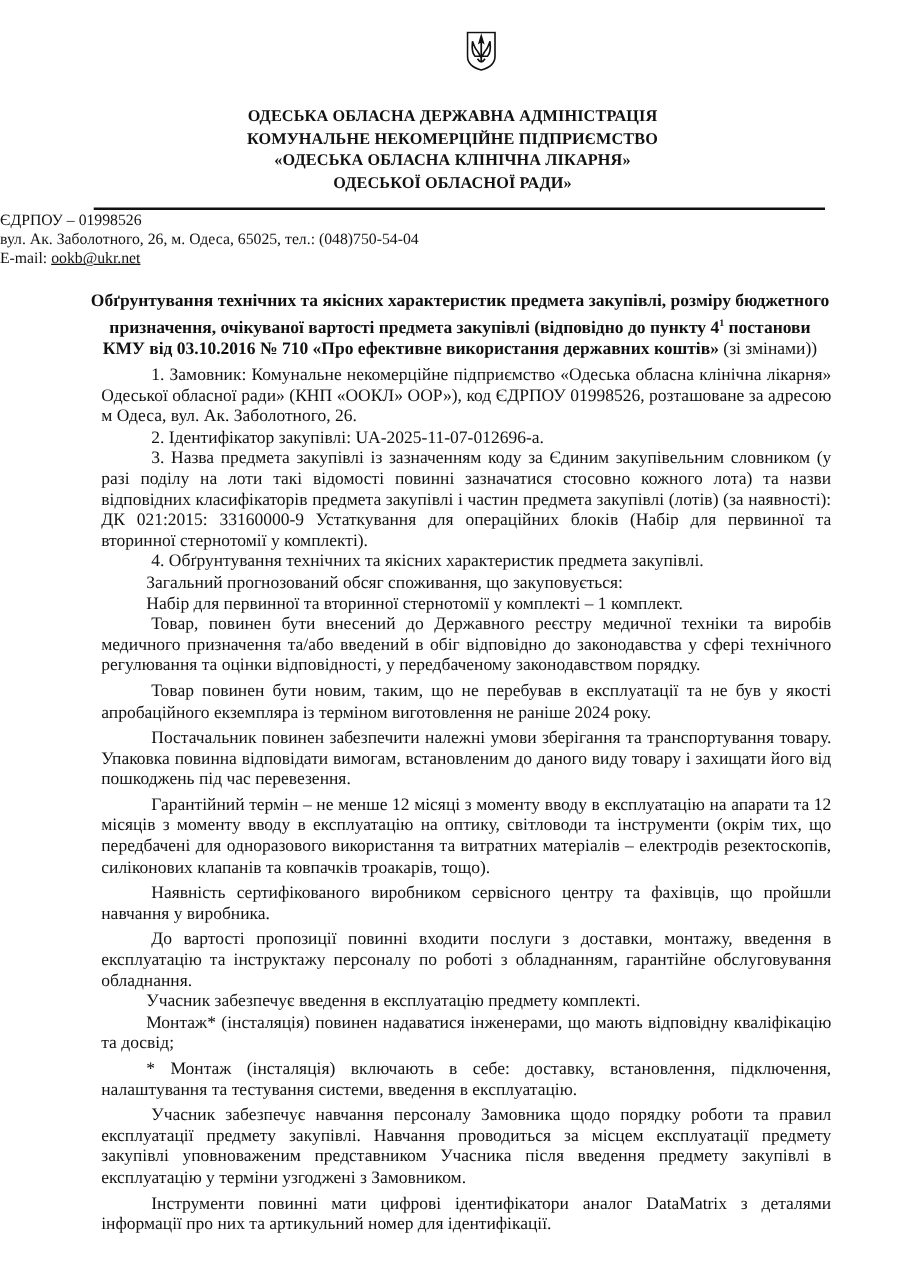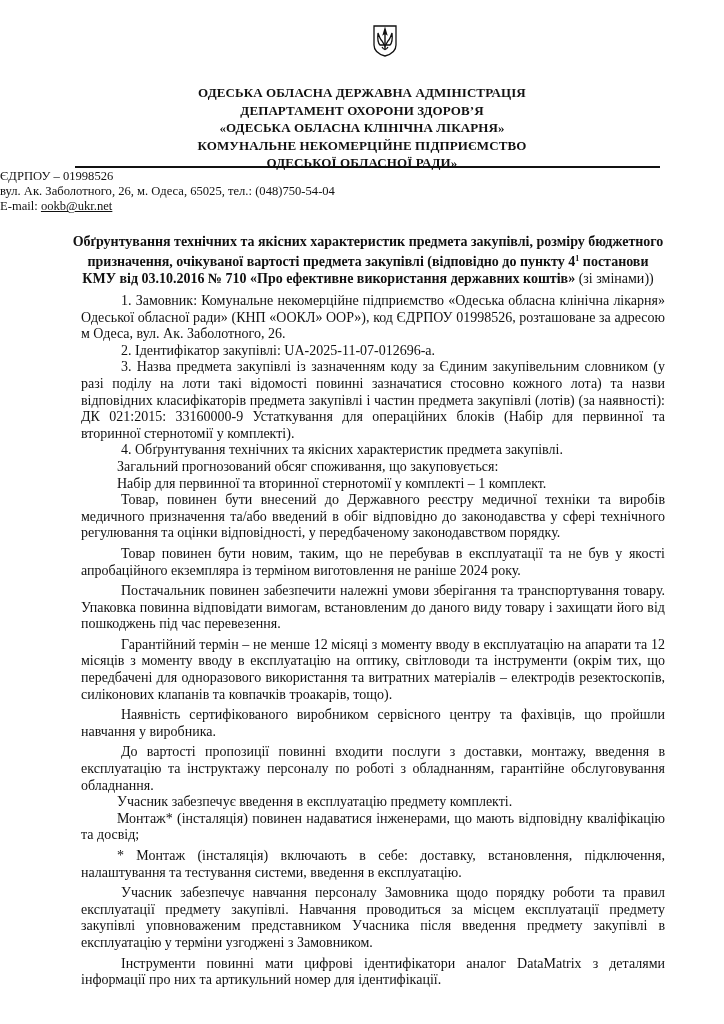--- a/index.html
+++ b/index.html
@@ -29,23 +29,22 @@
   <svg width="24" height="32" viewBox="0 0 24 32">
     <path d="M1 1 H23 V20 Q23 28 12 31 Q1 28 1 20 Z" fill="none" stroke="#111" stroke-width="1.3"></path>
     <path d="M12 4 L12 24 M12 4 L10.5 9 L12 8 L13.5 9 Z" stroke="#111" stroke-width="1.4" fill="#111"></path>
     <path d="M5 8 Q4 17 7 20 L12 20 L17 20 Q20 17 19 8 Q17 14 15 16 L12 21 L9 16 Q7 14 5 8 Z" fill="none" stroke="#111" stroke-width="1.3"></path>
     <path d="M9 22 Q12 27 15 22" fill="none" stroke="#111" stroke-width="1.3"></path>
   </svg>
 </div>
 
 <div class="header">
   <div class="org">ОДЕСЬКА ОБЛАСНА ДЕРЖАВНА АДМІНІСТРАЦІЯ</div>
-  <div class="org">ДЕПАРТАМЕНТ ОХОРОНИ ЗДОРОВ’Я</div>
+  <div class="org">КОМУНАЛЬНЕ НЕКОМЕРЦІЙНЕ ПІДПРИЄМСТВО</div>
   <div class="org">«ОДЕСЬКА ОБЛАСНА КЛІНІЧНА ЛІКАРНЯ»</div>
-  <div class="org">КОМУНАЛЬНЕ НЕКОМЕРЦІЙНЕ ПІДПРИЄМСТВО</div>
   <div class="org">ОДЕСЬКОЇ ОБЛАСНОЇ РАДИ»</div>
 </div>
 
 <div class="rule"></div>
 
 <div class="contacts">
   <div>ЄДРПОУ – 01998526</div>
   <div>вул. Ак. Заболотного, 26,  м. Одеса, 65025,  тел.: (048)750-54-04</div>
   <div><span>E-mail: </span><u>ookb@ukr.net</u></div>
 </div>

